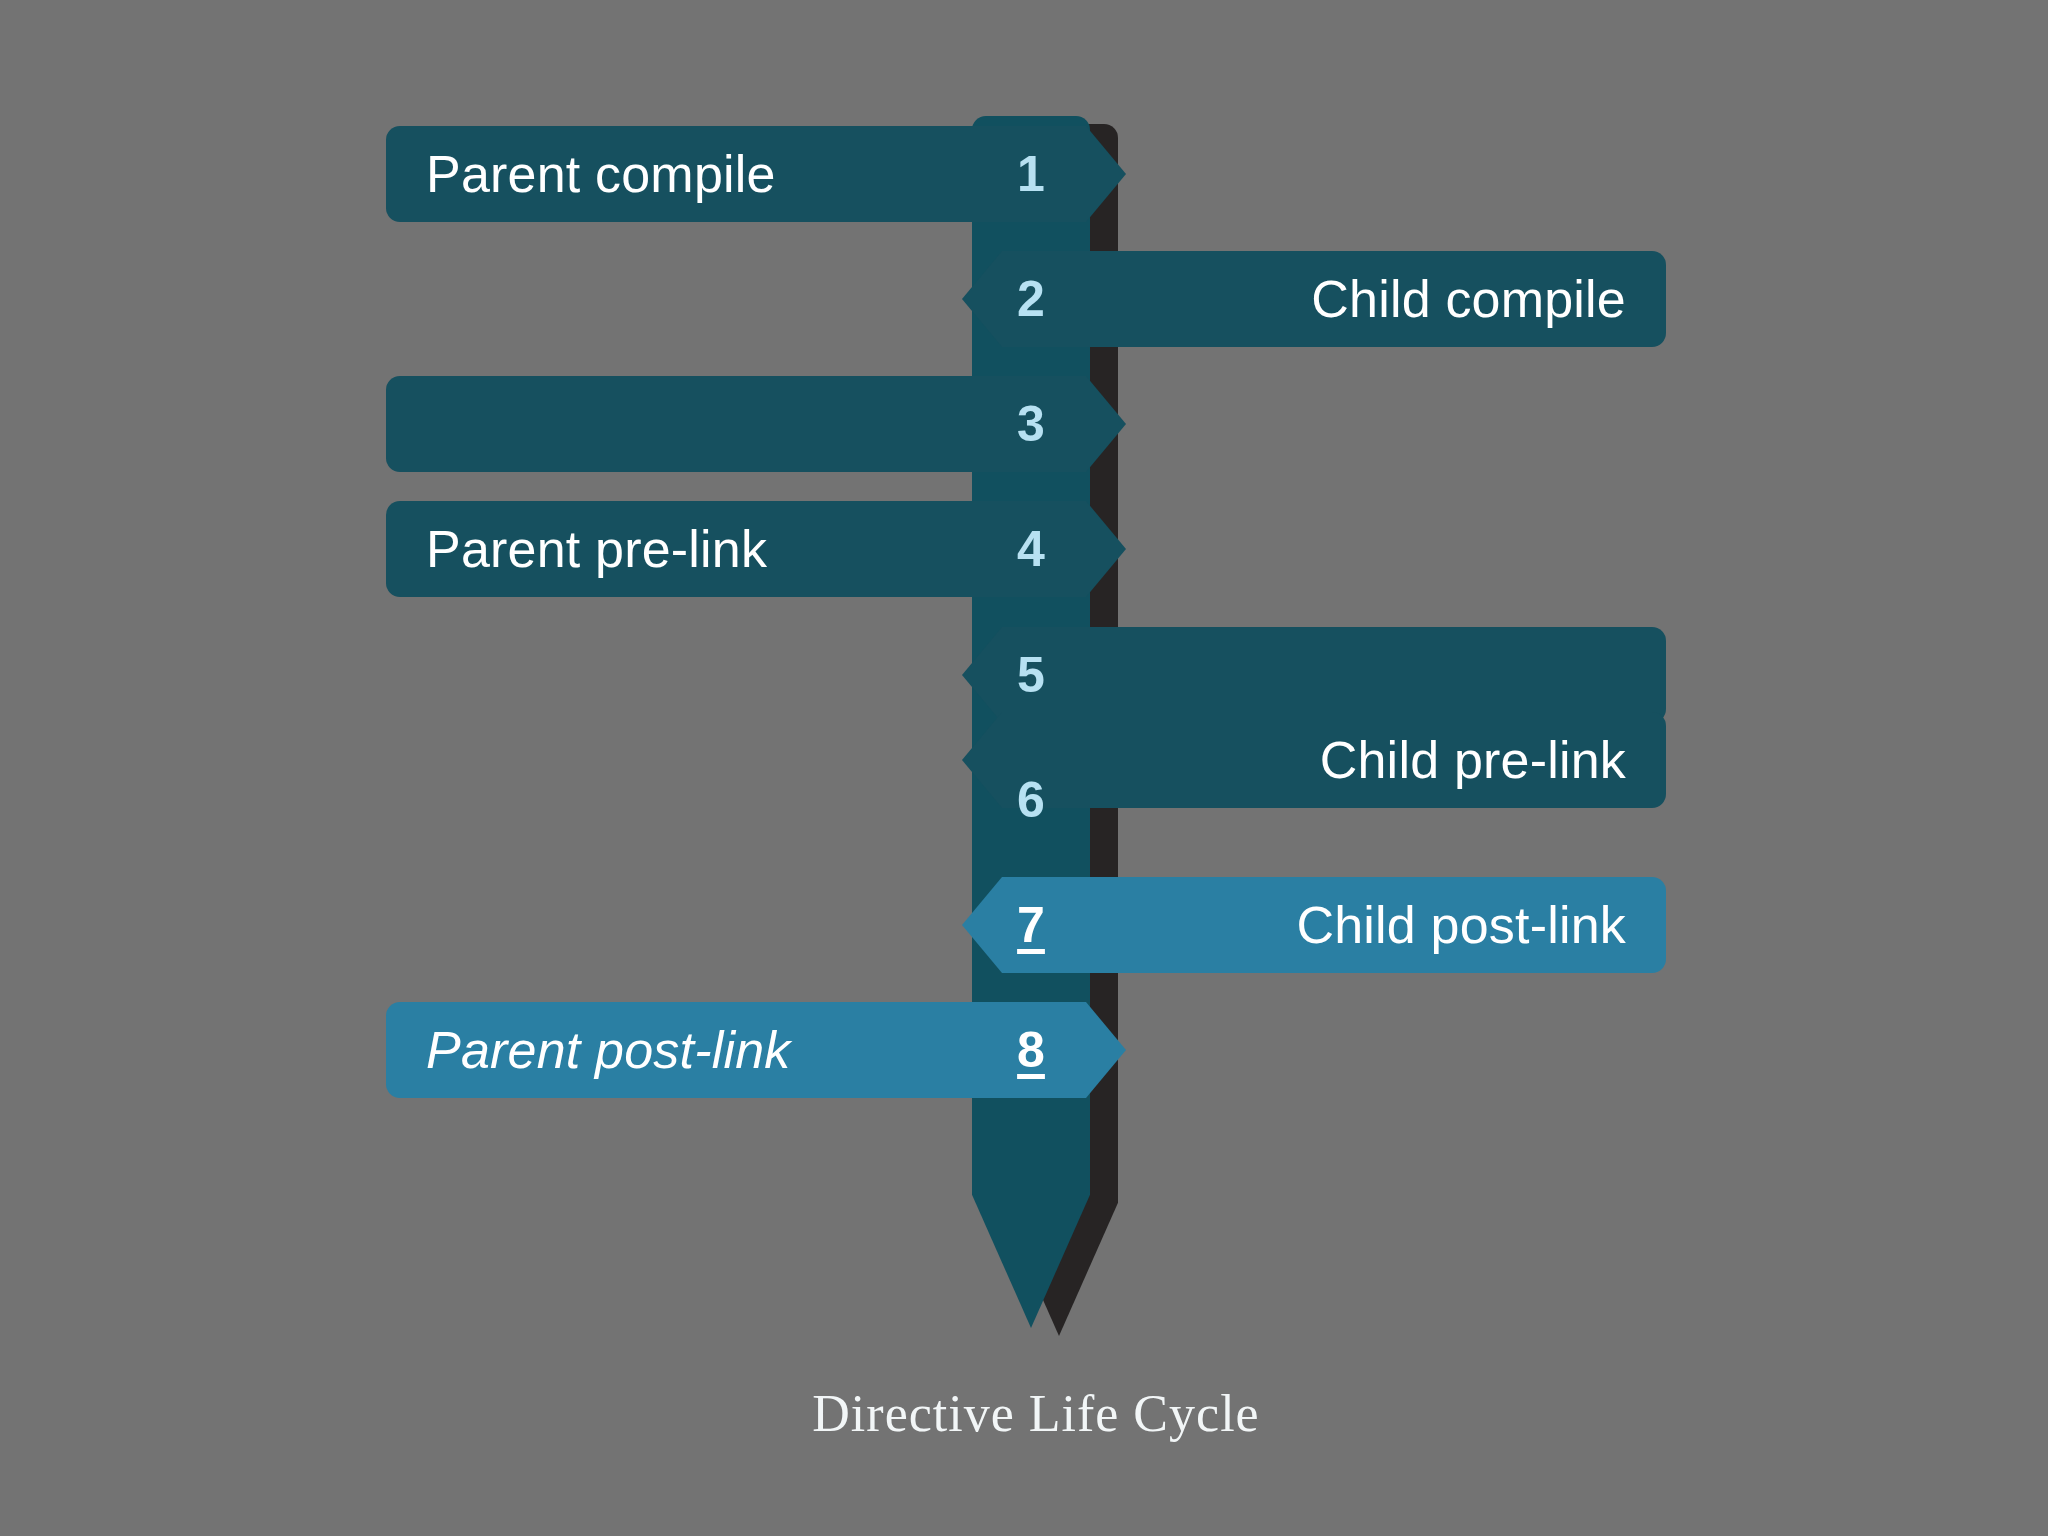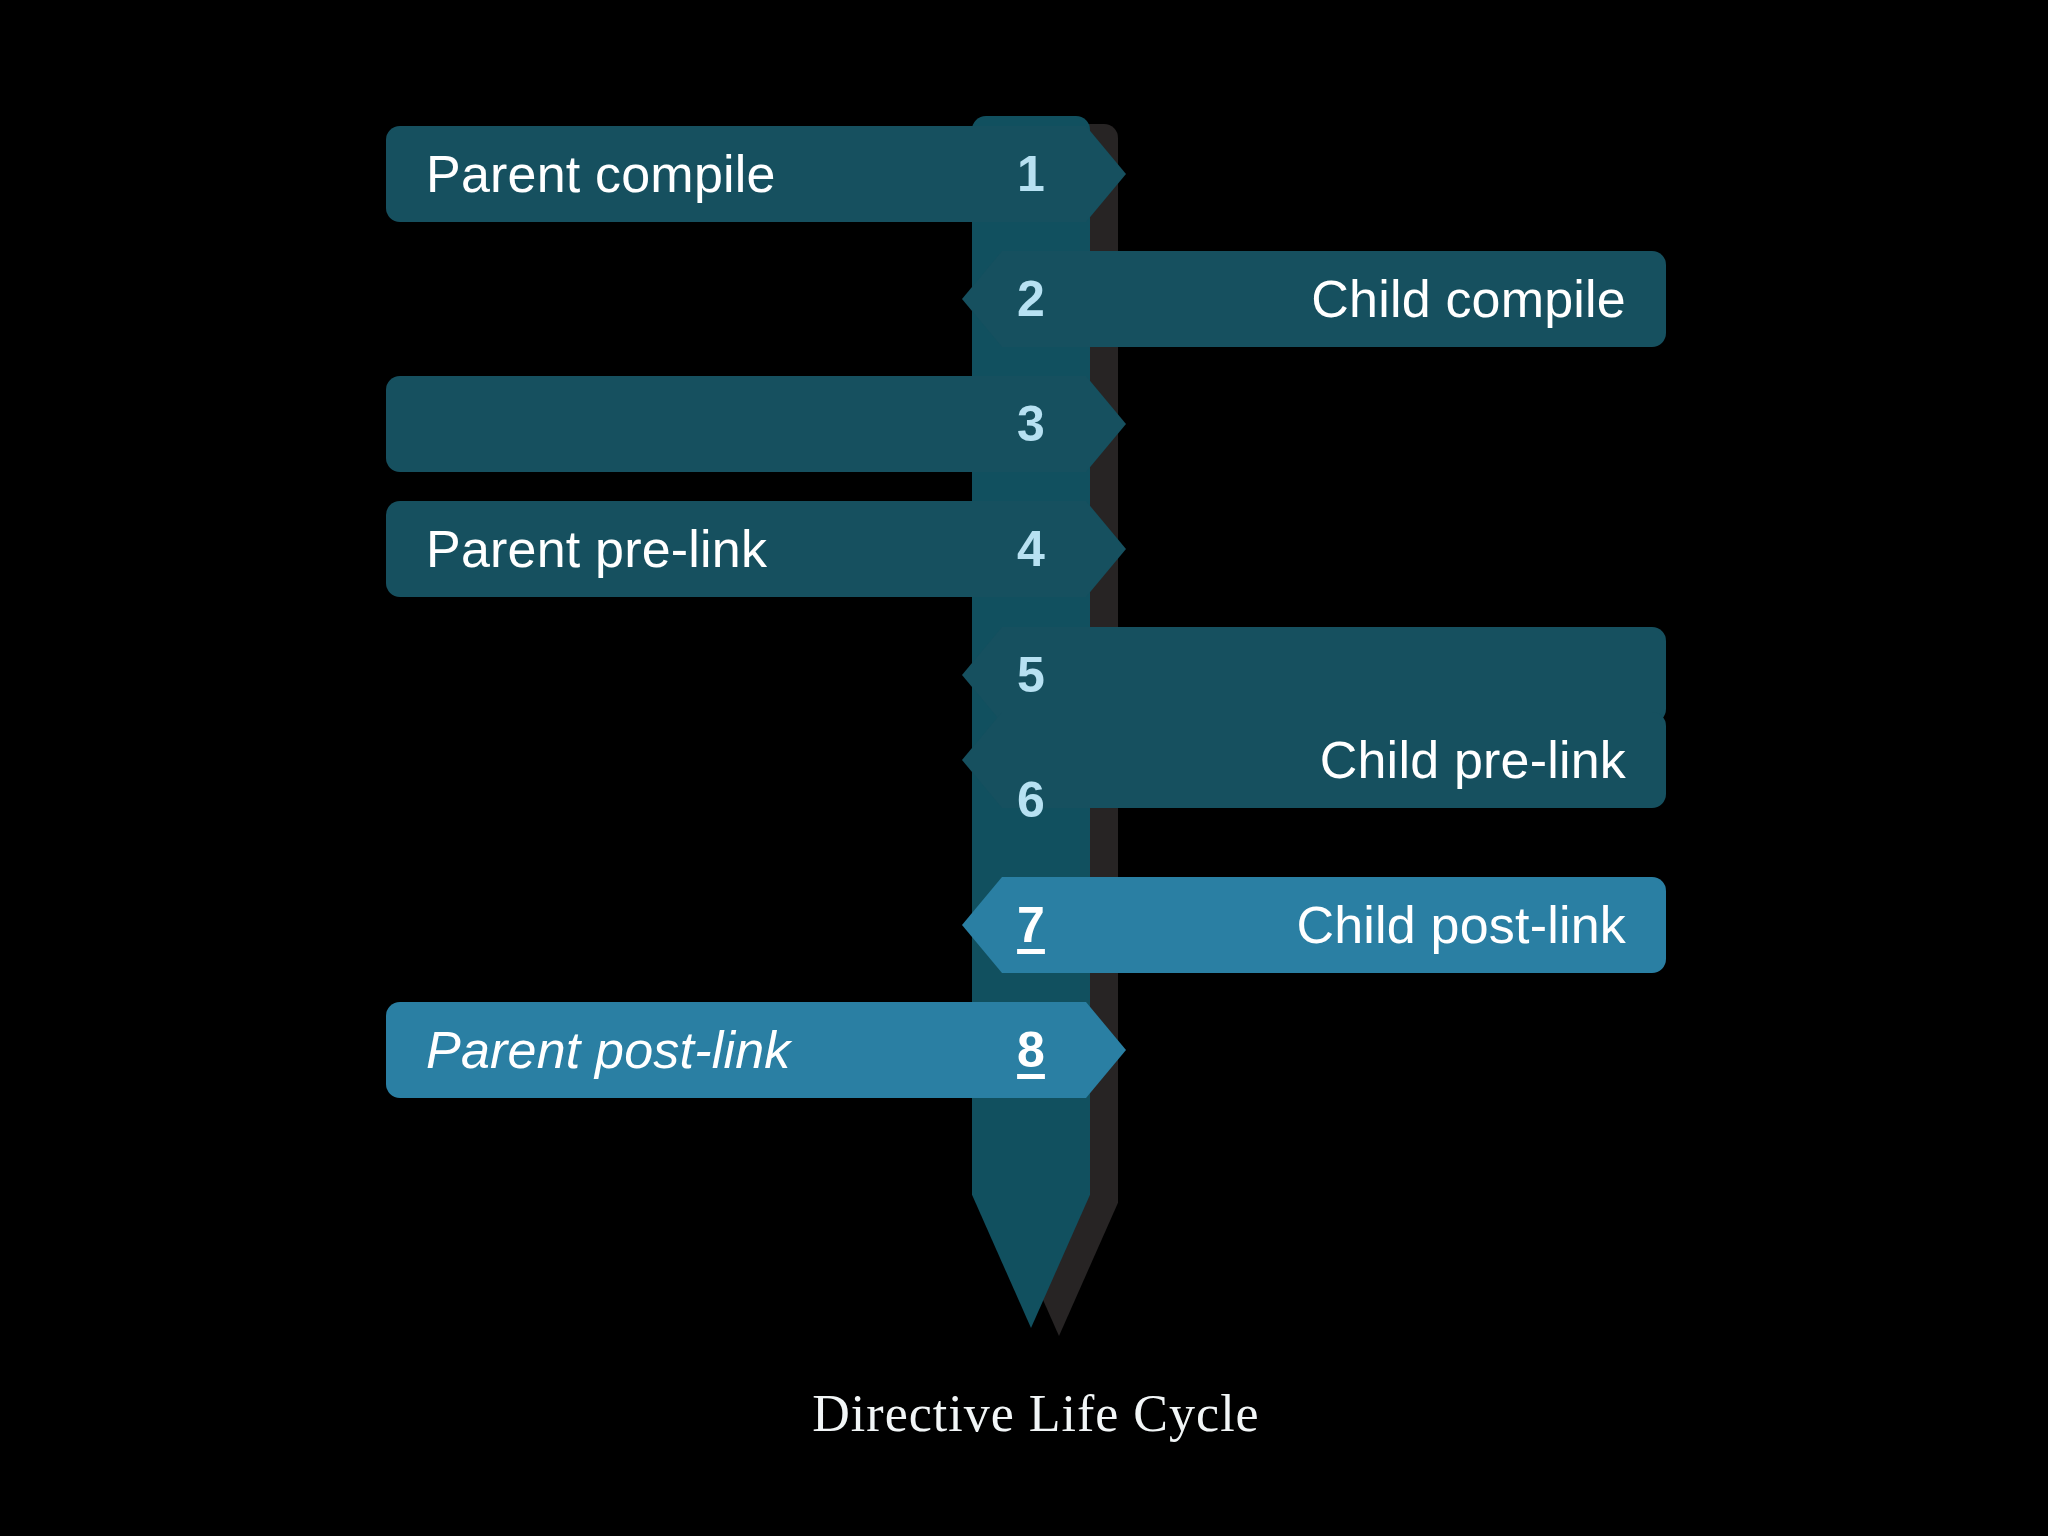--- a/index.html
+++ b/index.html
@@ -13,21 +13,21 @@
     overflow: hidden;
     font-family: "Liberation Sans", sans-serif;
     position: relative;
   }
 
   #stage {
     position: absolute;
     left: 0; top: 0;
     width: 2048px;
     height: 1536px;
-    background: #000000;
+    background: #737373;
   }
 
   
   .spine-shadow {
     position: absolute;
     left: 1000px;
     top: 124px;
     width: 118px;
     height: 1212px;
     background: #272424;

